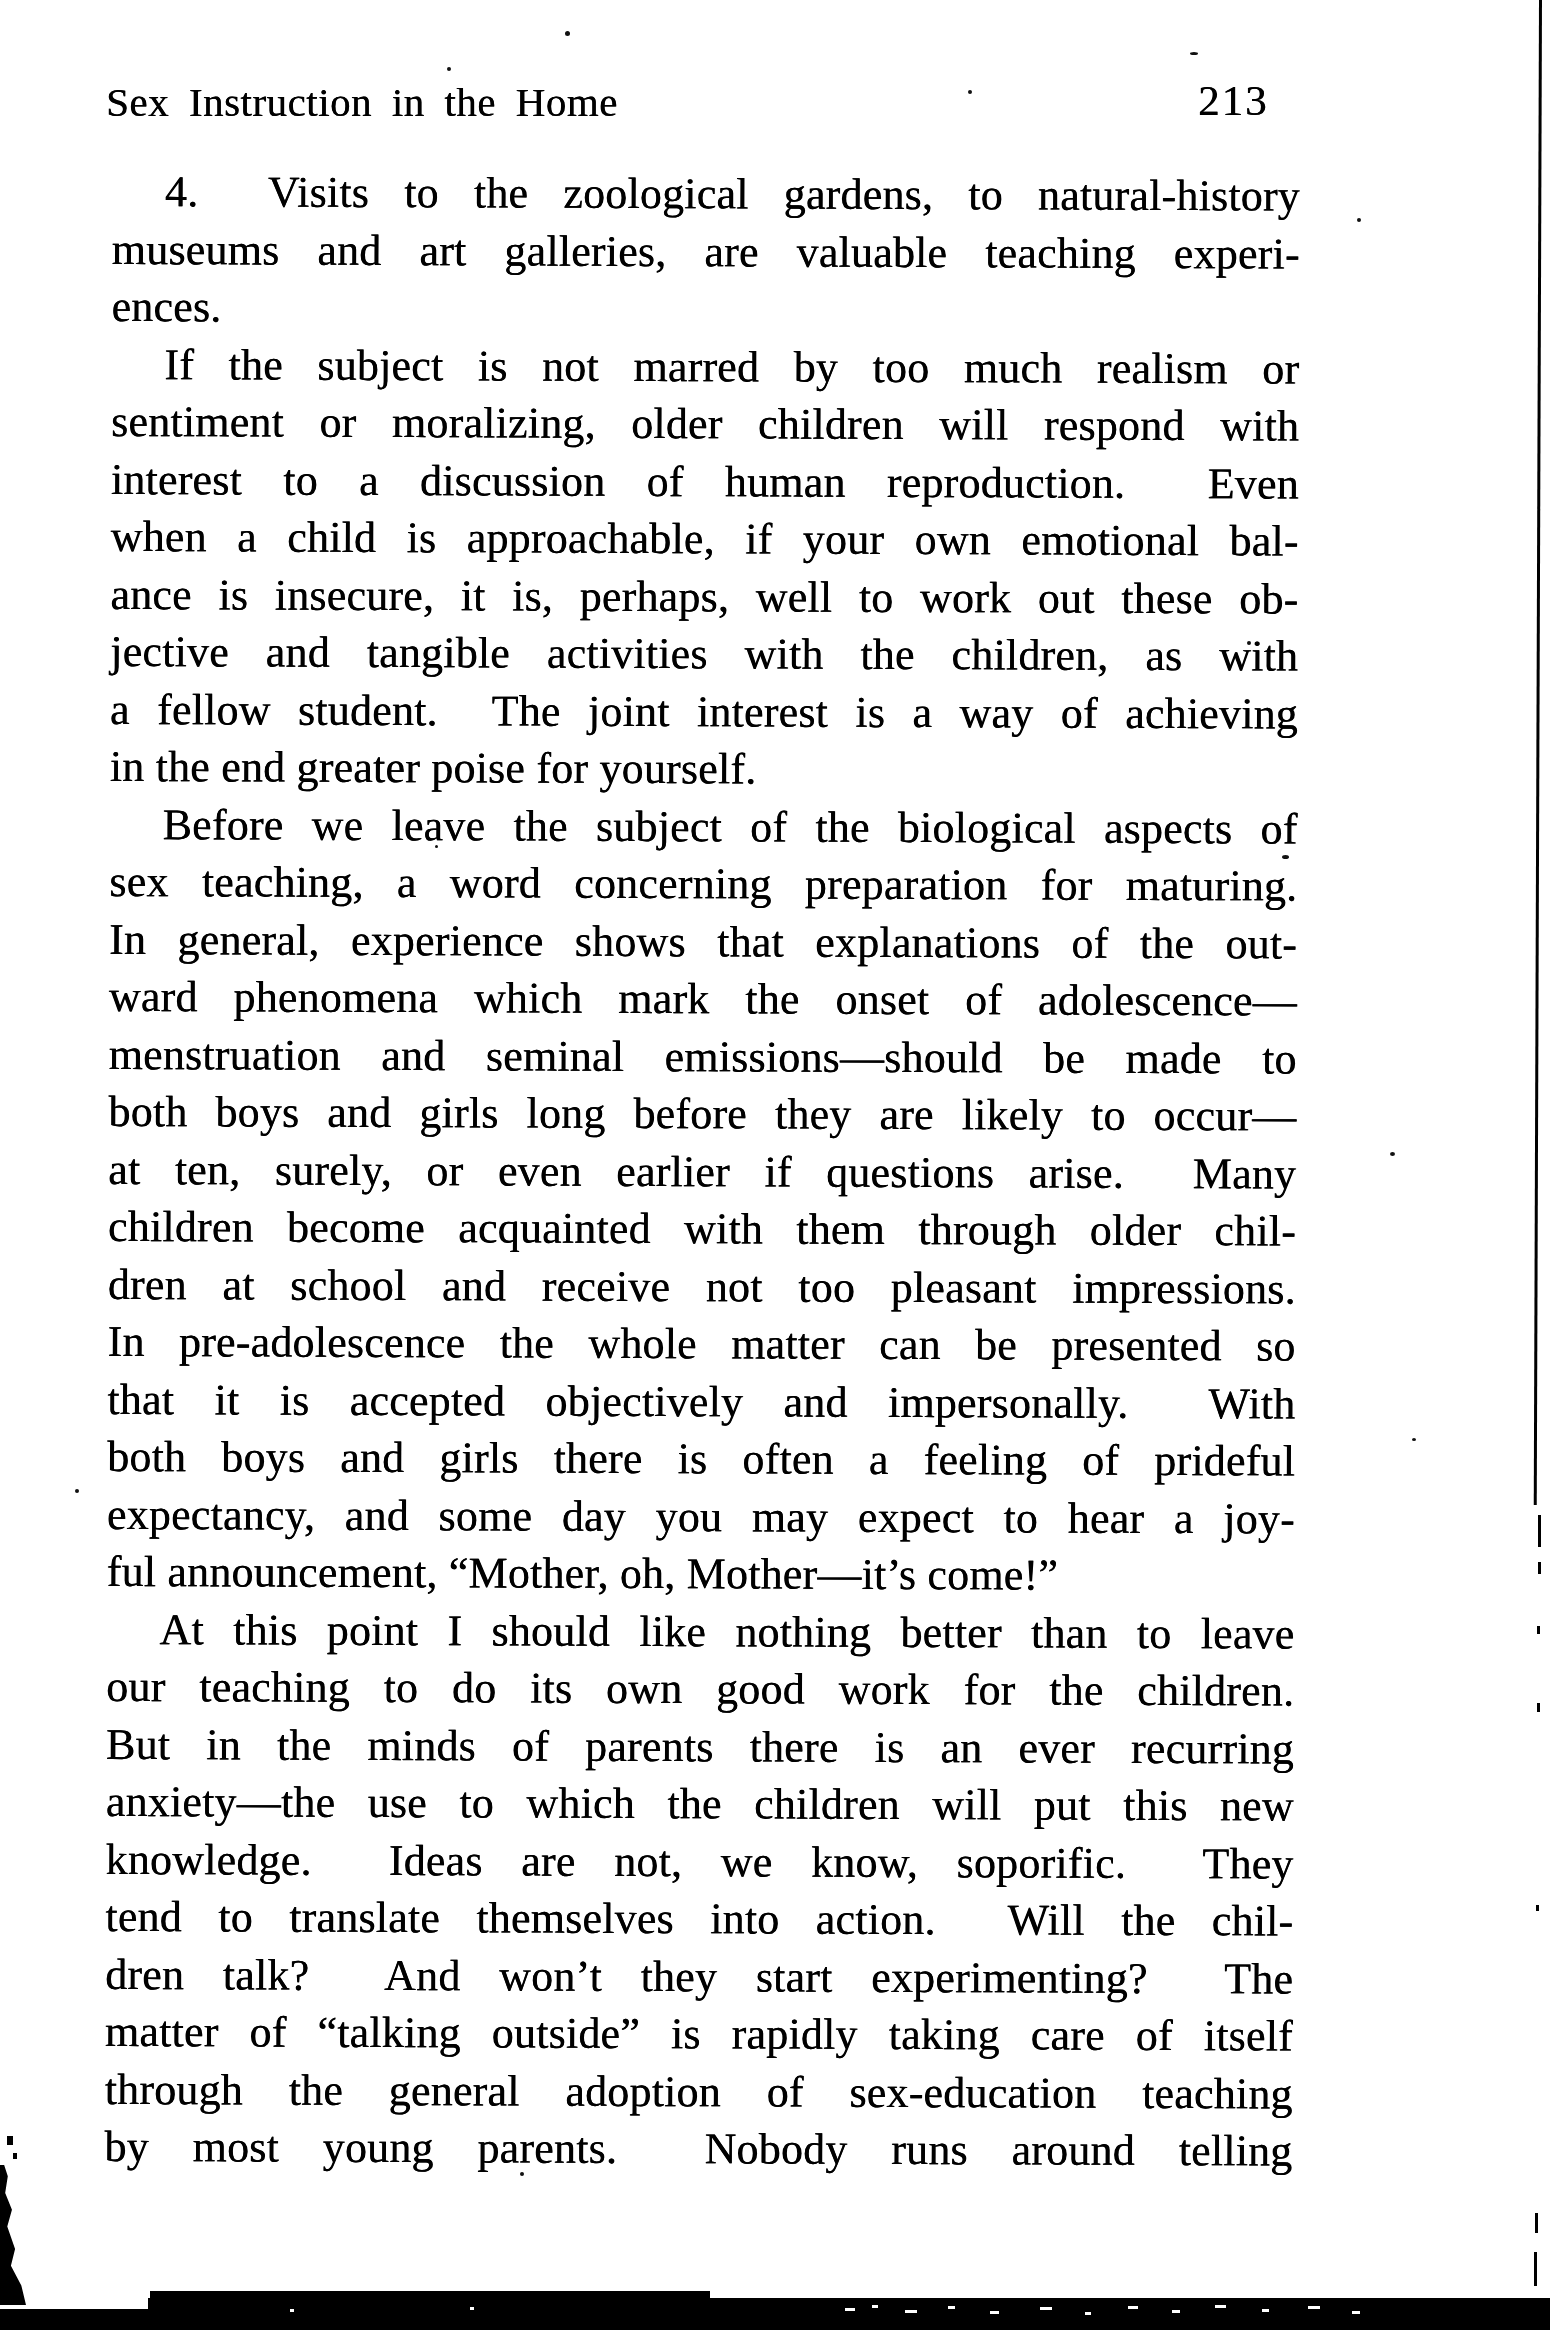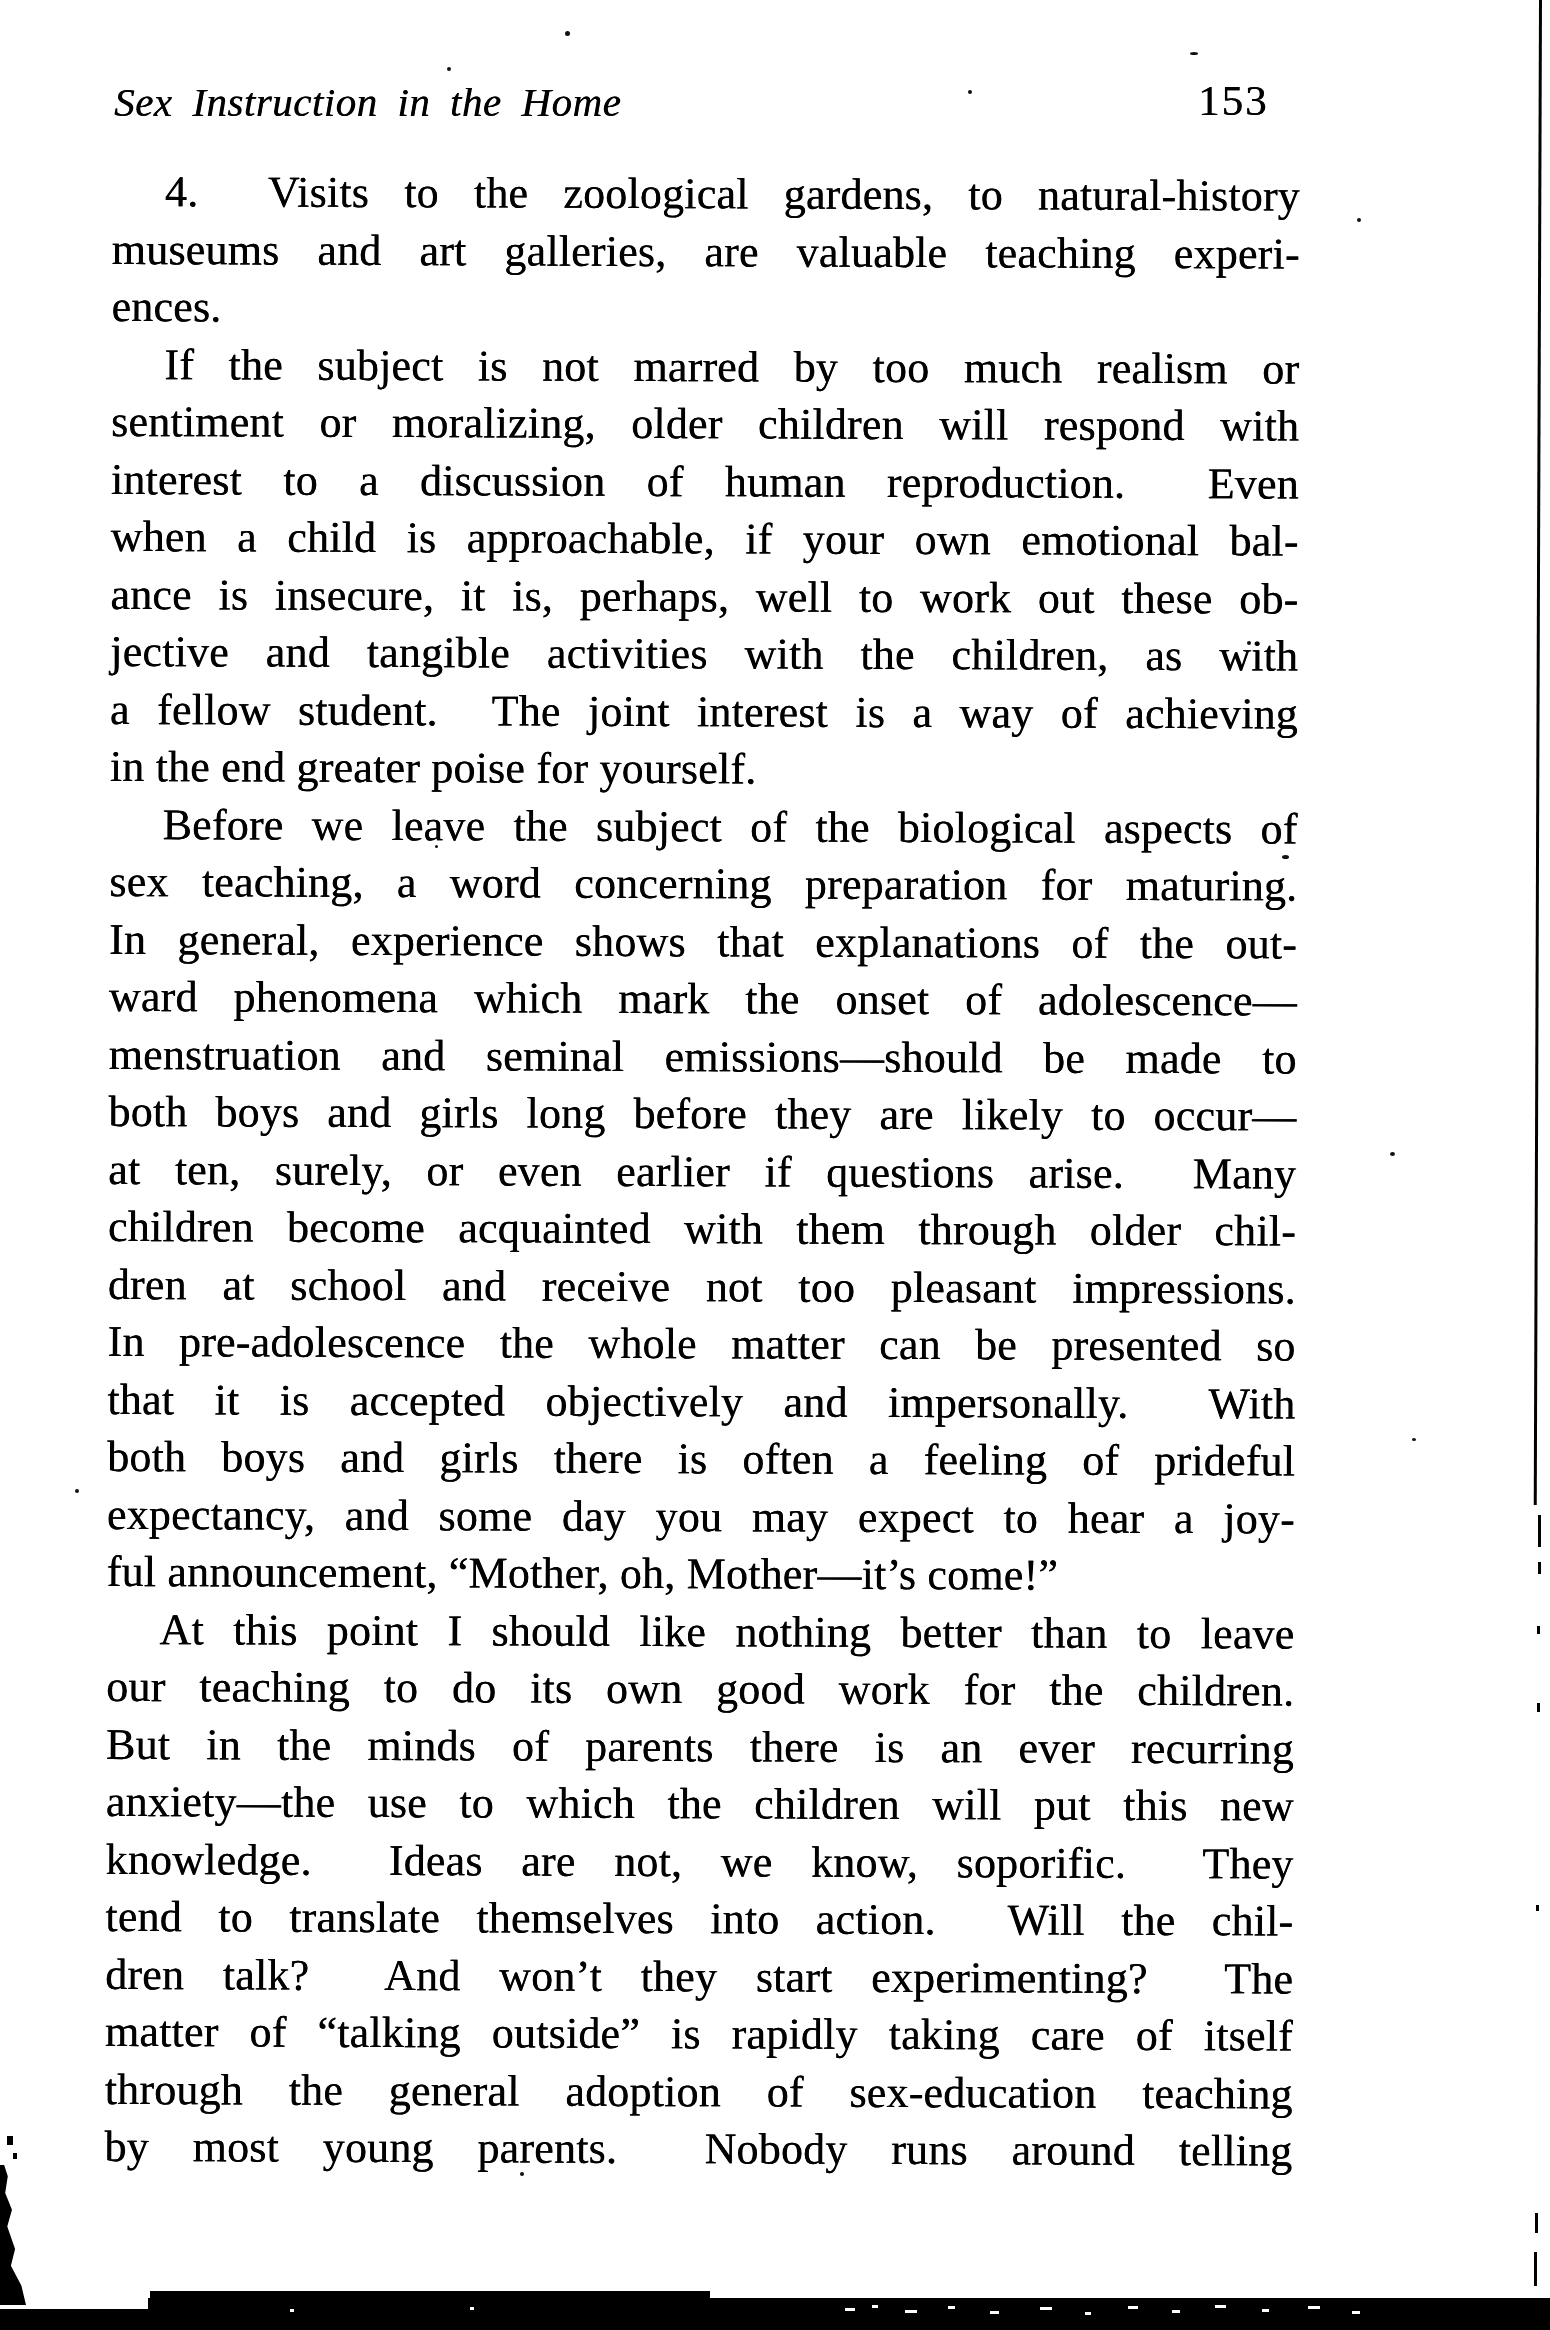--- a/index.html
+++ b/index.html
@@ -13,23 +13,22 @@
     height: 2330px;
     background: #ffffff;
     overflow: hidden;
     font-family: "Liberation Serif", "DejaVu Serif", serif;
     color: #000000;
   }
 
   
   .running-title {
     position: absolute;
-    left: 114px;
+    left: 106px;
     top: 78px;
-    font-style: italic;
     font-size: 41px;
     letter-spacing: 0.5px;
     word-spacing: 9px;
     white-space: nowrap;
     text-shadow: 0.4px 0 0 currentColor;
   }
   .page-number {
     position: absolute;
     left: 1198px;
     top: 76px;
@@ -152,21 +151,21 @@
   .page-speck.p11{ left: 1190px; top: 52px;   width: 8px; height: 3px; }
   .page-speck.p12{ left: 435px;  top: 845px;  width: 3px; height: 3px; }
 </style>
 </head>
 <body>
 
 <div class="page">
 
   <div class="running-title">Sex Instruction in the Home</div>
 
-  <div class="page-number">153</div>
+  <div class="page-number">213</div>
 
   <div class="text-block">
       <div class="line indent">4.  Visits to the zoological gardens, to natural-history</div>
       <div class="line">museums and art galleries, are valuable teaching experi-</div>
       <div class="line pend">ences.</div>
       <div class="line indent">If the subject is not marred by too much realism or</div>
       <div class="line">sentiment or moralizing, older children will respond with</div>
       <div class="line">interest to a discussion of human reproduction.  Even</div>
       <div class="line">when a child is approachable, if your own emotional bal-</div>
       <div class="line">ance is insecure, it is, perhaps, well to work out these ob-</div>

